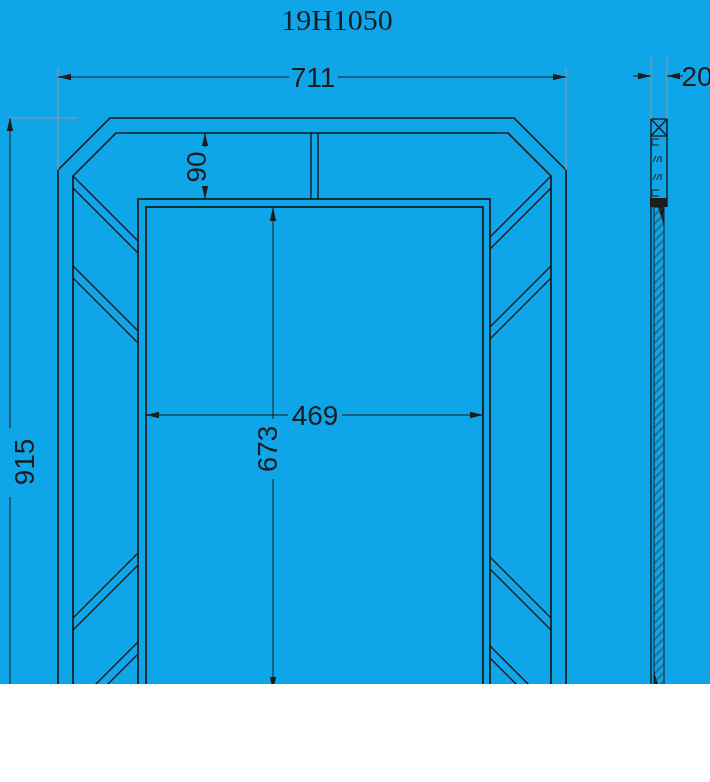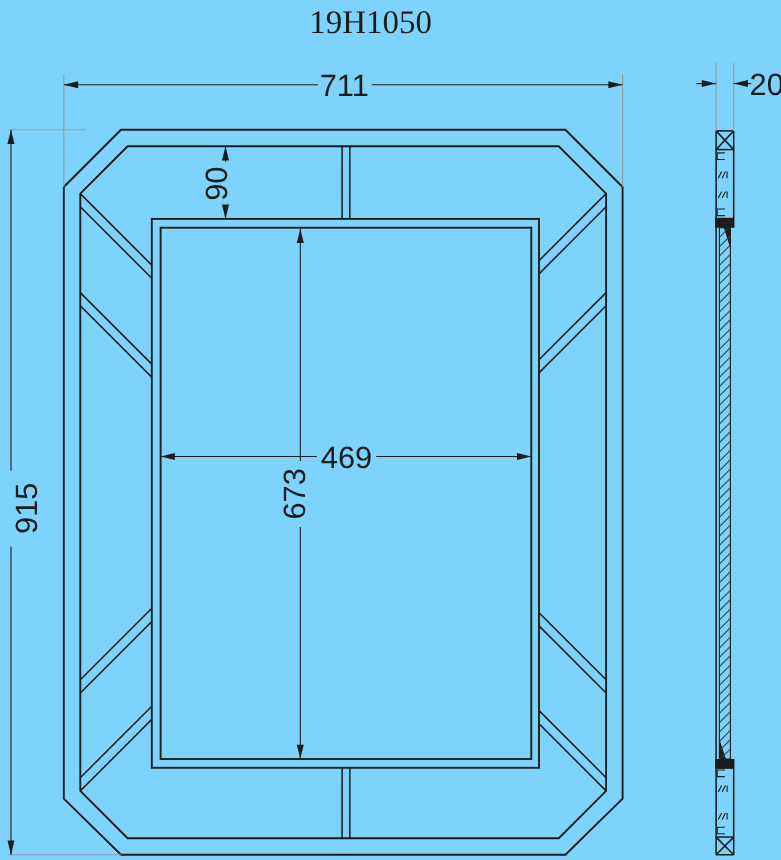--- a/index.html
+++ b/index.html
@@ -1,16 +1,16 @@
 <!DOCTYPE html>
 <html><head>
 <meta charset="utf-8">
 <style>
   html, body { margin: 0; padding: 0; background: #ffffff; }
-  .page { width: 710px; height: 782px; position: relative; background: #7dd3fc; overflow: hidden; }
+  .page { width: 710px; height: 684px; position: relative; background: #0ea5e9; overflow: hidden; }
   svg { display: block; }
   .dim-text  { font-family: "Liberation Sans", sans-serif; font-size: 28px; }
   .title-text{ font-family: "Liberation Serif", serif;     font-size: 30px; }
   .geom      { fill: none; }
   .thin      { stroke-width: 1; }
   .mid       { stroke-width: 1.4; }
   .main      { stroke-width: 1.7; }
 </style>
 </head>
 <body>

